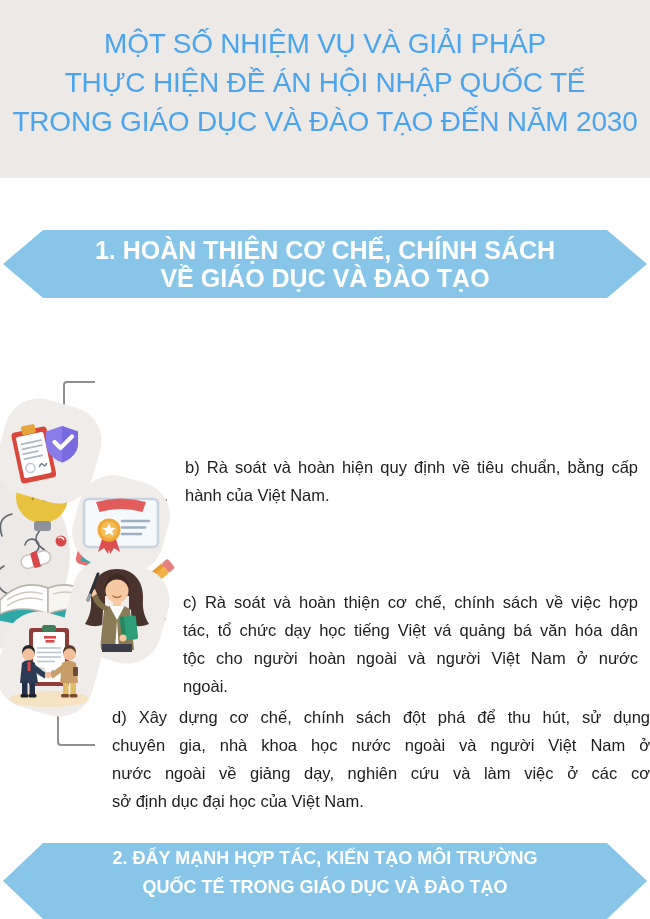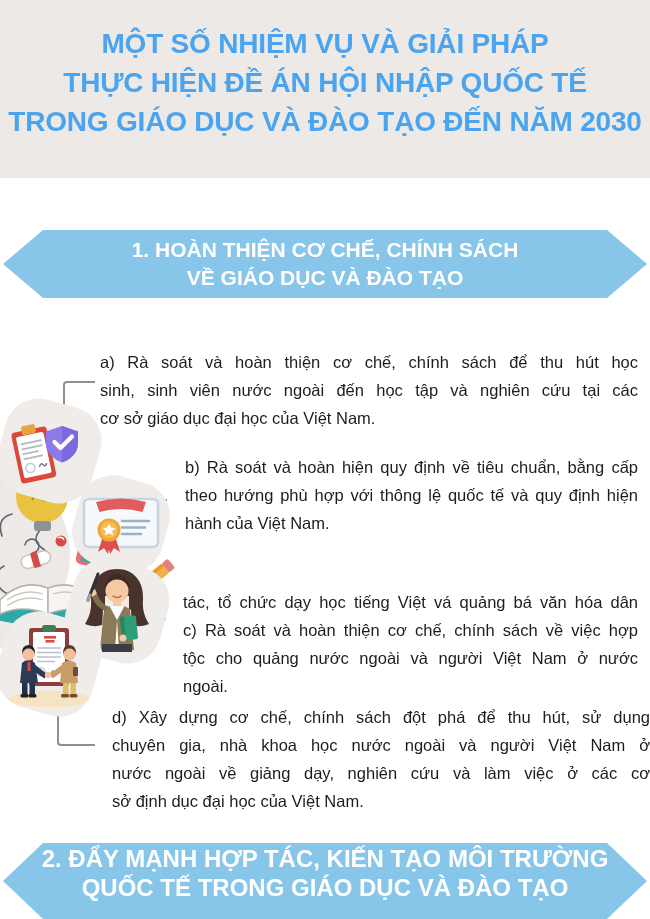--- a/index.html
+++ b/index.html
@@ -4,31 +4,31 @@
 <style>
   html,body { margin:0; padding:0; background:#ffffff; }
   .page {
     position:relative; width:650px; height:919px; overflow:hidden;
     background:#ffffff; font-family:"Liberation Sans", sans-serif;
   }
   
   .header-band { position:absolute; left:0; top:0; width:650px; height:178px; background:#ece9e6; }
   .main-title {
     position:absolute; left:0; top:24px; width:650px; text-align:center;
-    color:#4aa4f0; font-weight:bold; font-size:28px; line-height:39px; letter-spacing:-0.2px;
+    color:#4aa4f0; font-weight:normal; font-size:28px; line-height:39px; letter-spacing:-0.2px;
   }
   
   .banner {
     position:absolute; left:3px; width:644px; background:#88c6e9; color:#ffffff;
     font-weight:bold; display:flex; flex-direction:column; align-items:center; justify-content:center;
     text-align:center; z-index:3;
     clip-path: polygon(0 50%, 40px 0, calc(100% - 40px) 0, 100% 50%, calc(100% - 40px) 100%, 40px 100%);
   }
-  .banner1 { top:230px; height:68px; font-size:21px; line-height:28px; }
-  .banner2 { top:843px; height:76px; font-size:24px; line-height:29px; padding-bottom:16px; box-sizing:border-box; }
+  .banner1 { top:230px; height:68px; font-size:25px; line-height:28px; }
+  .banner2 { top:843px; height:76px; font-size:18px; line-height:29px; padding-bottom:16px; box-sizing:border-box; }
   
   .para { position:absolute; font-size:16.5px; line-height:28px; color:#1d1d1d; z-index:2; }
   .para div { white-space:nowrap; }
   .pline { text-align:justify; text-align-last:justify; }
   .pline-last { text-align:left; text-align-last:auto; }
   .para-a { left:100px; top:348px; width:538px; }
   .para-b { left:185px; top:453px; width:453px; }
   .para-c { left:183px; top:588px; width:455px; }
   .para-d { left:112px; top:703px; width:538px; }
   
@@ -219,34 +219,28 @@
       <rect x="64.5" y="69" width="8" height="3.5" rx="1.5" fill="#7a4a2e"></rect>
       <path d="M55 58 L57 38 Q64 33 71 38 L73 58 z" fill="#c89d6a"></path>
       <path d="M58 39 L45 49 L47.5 53.5 L60 45 z" fill="#c89d6a"></path>
       <circle cx="64.5" cy="29" r="6.5" fill="#f2c19b"></circle>
       <path d="M58 29 Q57.5 20.5 64.5 20 Q71.5 20.5 71 29 Q68.5 23 64.5 23.5 Q60.5 23 58 29 z" fill="#5a3a2a"></path>
       <rect x="68" y="42" width="5" height="9" rx="1" fill="#6a4a3a"></rect>
       <circle cx="43" cy="50" r="3.2" fill="#f2c19b"></circle>
     </svg>
   </div>
 
-  <div class="para para-a">
-      <div class="pline">a) Rà soát và hoàn thiện cơ chế, chính sách để thu hút học</div>
-      <div class="pline">sinh, sinh viên nước ngoài đến học tập và nghiên cứu tại các</div>
-      <div class="pline pline-last">cơ sở giáo dục đại học của Việt Nam.</div>
-    </div>
   <div class="para para-b">
       <div class="pline">b) Rà soát và hoàn hiện quy định về tiêu chuẩn, bằng cấp</div>
-      <div class="pline">theo hướng phù hợp với thông lệ quốc tế và quy định hiện</div>
       <div class="pline pline-last">hành của Việt Nam.</div>
     </div>
   <div class="para para-c">
+      <div class="pline">c) Rà soát và hoàn thiện cơ chế, chính sách về việc hợp</div>
       <div class="pline">tác, tổ chức dạy học tiếng Việt vá quảng bá văn hóa dân</div>
-      <div class="pline">c) Rà soát và hoàn thiện cơ chế, chính sách về việc hợp</div>
-      <div class="pline">tộc cho quảng nước ngoài và người Việt Nam ở nước</div>
+      <div class="pline">tộc cho người hoàn ngoài và người Việt Nam ở nước</div>
       <div class="pline pline-last">ngoài.</div>
     </div>
   <div class="para para-d">
       <div class="pline">d) Xây dựng cơ chế, chính sách đột phá để thu hút, sử dụng</div>
       <div class="pline">chuyên gia, nhà khoa học nước ngoài và người Việt Nam ở</div>
       <div class="pline">nước ngoài về giảng dạy, nghiên cứu và làm việc ở các cơ</div>
       <div class="pline pline-last">sở định dục đại học của Việt Nam.</div>
     </div>
 
   <div class="banner banner2">

